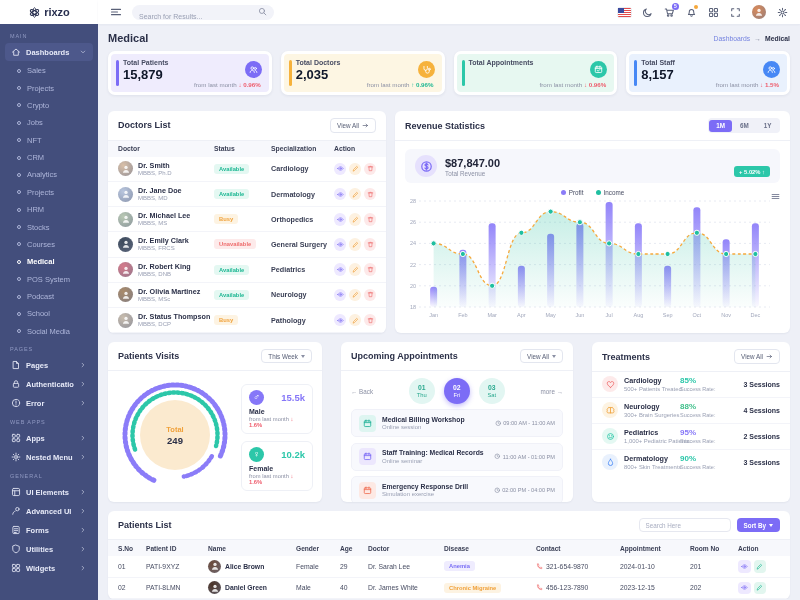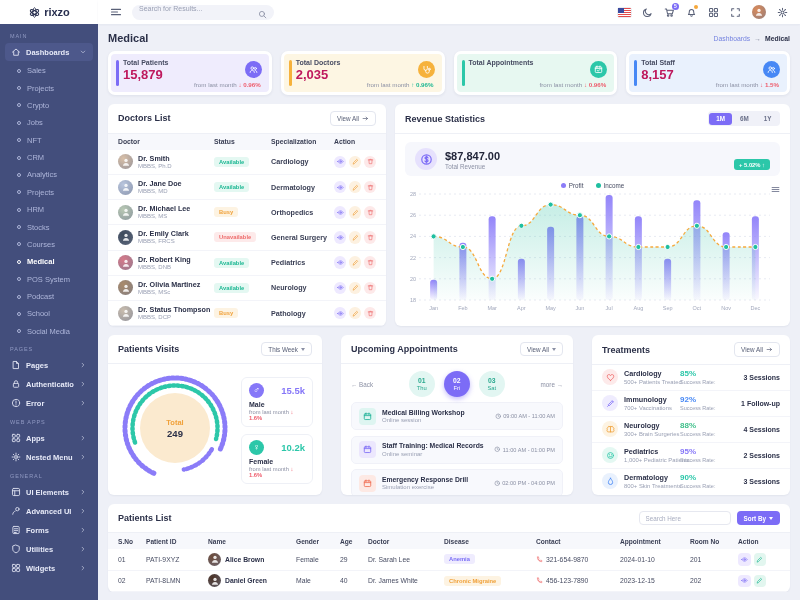--- a/index.html
+++ b/index.html
@@ -15,21 +15,21 @@
   .parent.open{background:#4d588b}
   .parent .grow{flex:1;overflow:hidden}
   .parent .ic{width:10px;height:10px;flex-shrink:0;opacity:.9}
   .sub{display:flex;align-items:center;gap:6px;padding:4.2px 10px 4.2px 17px;color:#aeb6da;font-size:7.5px;white-space:nowrap;cursor:pointer}
   .sub .bullet{width:4px;height:4px;border:1px solid currentColor;border-radius:50%;flex-shrink:0}
   .sub.active{color:#fff;font-weight:bold}
   
   .main{flex:1;display:flex;flex-direction:column;min-width:0}
   .topbar{height:24px;background:#fff;display:flex;align-items:center;padding:0 12px;gap:10px;box-shadow:0 1px 2px rgba(40,50,90,.05)}
   .topbar .ic{width:11px;height:11px;color:#5a6178}
-  .search-pill{background:#f2f3f9;border-radius:10px;height:15px;width:142px;display:flex;align-items:flex-start;padding:0 7px;gap:8px}
+  .search-pill{background:#f2f3f9;border-radius:10px;height:15px;width:142px;display:flex;align-items:flex-end;padding:0 7px;gap:8px}
   .search-pill input{border:0;background:transparent;outline:none;flex:1;font-size:7px;font-family:"Liberation Sans",sans-serif;color:#3a3f55}
   .search-pill input::placeholder{color:#9aa0b4}
   .search-pill .ic{width:9px;height:9px;color:#8b90a4}
   .hdr-icons{margin-left:auto;display:flex;align-items:center;gap:11px}
   .hicon{position:relative;cursor:pointer;display:flex;align-items:center}
   .flag{width:13px;height:9px;background:repeating-linear-gradient(#e24a4a 0 1px,#fff 1px 2px);position:relative;border-radius:1px;box-shadow:0 0 0 .5px #d8dae4}
   .flag::after{content:"";position:absolute;left:0;top:0;width:6px;height:5px;background:#3b4a9e}
   .nbadge{position:absolute;top:-4px;right:-4px;background:#7c6cf6;color:#fff;font-size:5px;min-width:7px;height:7px;border-radius:4px;display:flex;align-items:center;justify-content:center;font-weight:bold}
   .dot-badge{position:absolute;top:-2px;right:-1px;width:4px;height:4px;border-radius:50%;background:#f6a83c}
   .avatar{width:14px;height:14px;border-radius:50%;background:radial-gradient(circle at 35% 30%,#f0b584,#a05c3a);display:inline-flex;align-items:center;justify-content:center;overflow:hidden;flex-shrink:0}
@@ -38,34 +38,34 @@
   .page-head{display:flex;justify-content:space-between;align-items:center;margin:3px 0 7px}
   .page-title{font-size:11px;font-weight:bold;color:#2b3048}
   .bc{font-size:6.8px;color:#8b90a4;display:flex;gap:4px;align-items:center}
   .bc .bc-link{color:#7583e0;cursor:pointer}
   .bc .bc-cur{color:#2b3048;font-weight:bold}
   
   .stats-row{display:flex;gap:9px}
   .stat{flex:1;border-radius:7px;border:3px solid #fff;box-shadow:0 1px 3px rgba(40,50,90,.08);padding:5px 8px 4px 12px;position:relative;height:44px}
   .stat .bar{position:absolute;left:5px;top:6px;bottom:6px;width:3px;border-radius:2px}
   .stat .slabel{font-size:7px;color:#474c62;font-weight:bold}
-  .stat .sval{font-size:13px;font-weight:bold;color:#be185d;margin-top:1px}
+  .stat .sval{font-size:13px;font-weight:bold;color:#0f172a;margin-top:1px}
   .stat .sicon{position:absolute;right:7px;top:7px;width:17px;height:17px;border-radius:50%;display:flex;align-items:center;justify-content:center;color:#fff}
   .stat .sicon .ic{width:9px;height:9px}
   .stat .snote{position:absolute;right:8px;bottom:4px;font-size:6.2px;color:#8b90a4}
   .stat .snote b{font-size:6.2px}
   .up{color:#1fb894}.down{color:#ee5c6c}
   
   .card{background:#fff;border-radius:6px;box-shadow:0 1px 2px rgba(40,50,90,.06);overflow:hidden}
   .card-head{display:flex;justify-content:space-between;align-items:center;padding:7px 10px;border-bottom:1px solid #eef0f6}
   .card-title{font-size:9px;font-weight:bold;color:#2b3048}
   .chip-btn{border:1px solid #e3e6ef;border-radius:4px;padding:2.5px 6px;font-size:6.3px;color:#555c74;background:#fff;display:flex;gap:3px;align-items:center;cursor:pointer;white-space:nowrap}
   .chip-btn .ic{width:7px;height:7px}
   .caret{width:0;height:0;border-left:2.5px solid transparent;border-right:2.5px solid transparent;border-top:3px solid #8b90a4}
-  .mid-row{display:flex;gap:9px;margin-top:9px}
+  .mid-row{display:flex;gap:9px;margin-top:16px}
   
   .doc-card{width:278px;flex-shrink:0}
   .dl-grid{display:grid;grid-template-columns:96px 57px 63px 42px;align-items:center;padding:0 10px}
   .dl-headrow{background:#f7f8fc;font-size:6.8px;font-weight:bold;color:#3a3f55;height:16px}
   .dl-row{height:25.2px;border-bottom:1px solid #f3f4f9;font-size:7.2px}
   .doc-cell{display:flex;align-items:center;gap:5px;overflow:hidden}
   .avatar.sm{width:15px;height:15px}
   .doc-name{font-size:7.2px;font-weight:bold;color:#2b3048;line-height:1.25}
   .doc-deg{font-size:6px;color:#9aa0b4;line-height:1.2}
   .badge{display:inline-block;font-size:5.8px;font-weight:bold;padding:2px 5px;border-radius:3px}
@@ -989,36 +989,20 @@
                 <div class="tname">Cardiology</div>
     <div class="tsub">500+ Patients Treated</div>
               </span>
     <span class="tmid">
                 <div class="trate" style="color:#2cc7a9">85%</div>
     <div class="trlabel">Success Rate:</div>
               </span>
     <span class="tsess">3 Sessions</span>
   </div>
   <div class="treat-row">
-    <span class="tic" style="background:#efecfe;color:#8677f8">
-                <svg class="ic" viewBox="0 0 16 16" fill="none" stroke="currentColor" stroke-width="1.5" stroke-linecap="round" stroke-linejoin="round" style="width:9px;height:9px;">
-                  <path d="M2.8 13.2l2.2-2.2M4.6 9.6l5-5 1.8 1.8-5 5zM10.4 3.8l1.8 1.8M11.3 2.9l1.8 1.8"></path>
-                </svg>
-              </span>
-    <span class="tmain">
-                <div class="tname">Immunology</div>
-    <div class="tsub">700+ Vaccinations</div>
-              </span>
-    <span class="tmid">
-                <div class="trate" style="color:#4788f5">92%</div>
-    <div class="trlabel">Success Rate:</div>
-              </span>
-    <span class="tsess">1 Follow-up</span>
-  </div>
-  <div class="treat-row">
     <span class="tic" style="background:#fdf3e2;color:#f0a13a">
                 <svg class="ic" viewBox="0 0 16 16" fill="none" stroke="currentColor" stroke-width="1.5" stroke-linecap="round" stroke-linejoin="round" style="width:9px;height:9px;">
                   <path d="M6.6 2.6a2.3 2.3 0 0 0-3.2 2 2.4 2.4 0 0 0-1 3.8 2.4 2.4 0 0 0 2.4 3.9h6.4a2.4 2.4 0 0 0 2.4-3.9 2.4 2.4 0 0 0-1-3.8 2.3 2.3 0 0 0-3.2-2"></path>
                   <path d="M8 2.4v9.9"></path>
                 </svg>
               </span>
     <span class="tmain">
                 <div class="tname">Neurology</div>
     <div class="tsub">300+ Brain Surgeries</div>
               </span>

